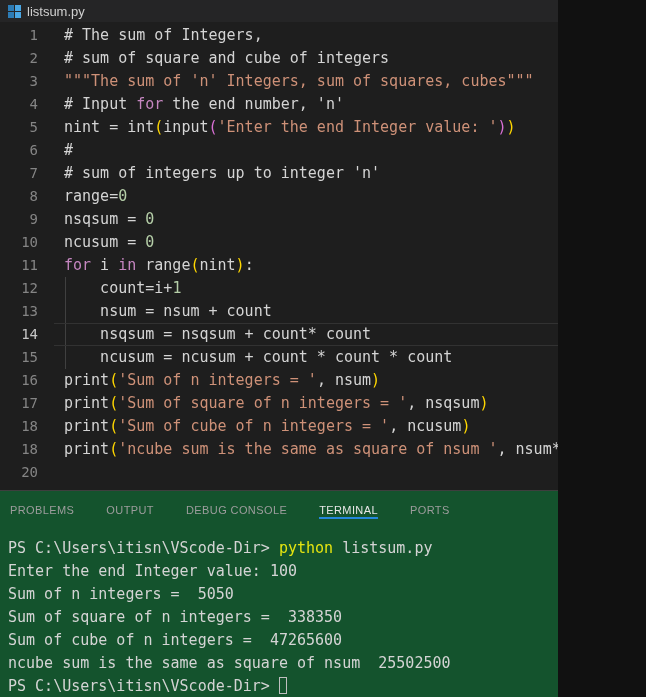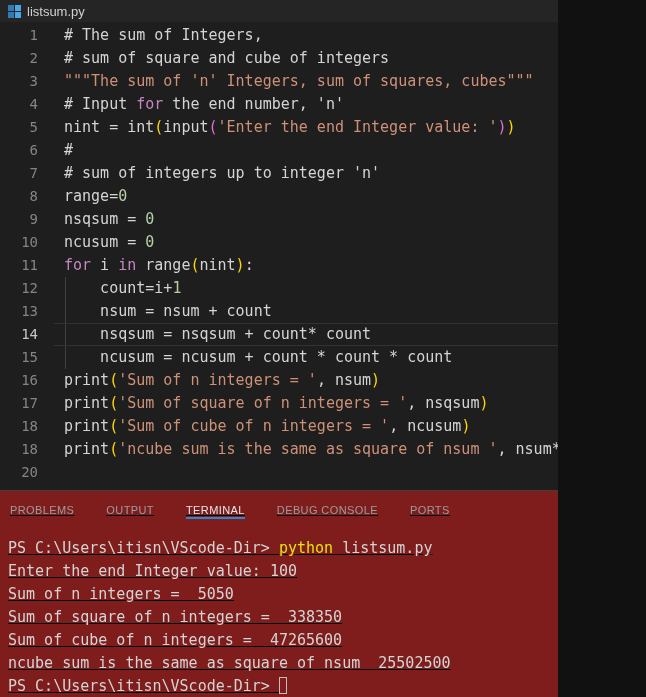--- a/index.html
+++ b/index.html
@@ -48,21 +48,21 @@
   }
   .tok-default { color:#d4d4d4; }
   .tok-keyword { color:#c586c0; }
   .tok-string  { color:#ce9178; }
   .tok-number  { color:#b5cea8; }
   .tok-paren1  { color:#ffd700; }
   .tok-paren2  { color:#da70d6; }
   
   .panel {
     position:absolute; left:0; right:0; bottom:0; top:490px;
-    background:#7f1d1d; border-top:1px solid #3e3e3e;text-decoration:underline;
+    background:#14532d; border-top:1px solid #3e3e3e;
   }
   .panel-tabs {
     height:38px; display:flex; align-items:center; gap:32px;
     padding-left:10px; font-family:"Liberation Sans", sans-serif;
   }
   .panel-tab {
     position:relative; font-size:11px; letter-spacing:.4px; color:#9d9d9d;
     height:100%; display:flex; align-items:center; cursor:pointer;
   }
   .panel-tab.active { color:#e7e7e7; }
@@ -118,22 +118,22 @@
         <div class="line"><span class="gutter">18</span><span class="code"><span class="tok-default">print</span><span class="tok-paren1">(</span><span class="tok-string">'Sum of cube of n integers = '</span><span class="tok-default">, ncusum</span><span class="tok-paren1">)</span></span></div>
         <div class="line"><span class="gutter">18</span><span class="code"><span class="tok-default">print</span><span class="tok-paren1">(</span><span class="tok-string">'ncube sum is the same as square of nsum '</span><span class="tok-default">, nsum*nsum</span><span class="tok-paren1">)</span></span></div>
         <div class="line"><span class="gutter">20</span><span class="code"></span></div>
       </div>
   </div>
 
   <div class="panel">
     <div class="panel-tabs">
         <span class="panel-tab">PROBLEMS</span>
         <span class="panel-tab">OUTPUT</span>
+        <span class="panel-tab">DEBUG CONSOLE</span>
         <span class="panel-tab active">TERMINAL</span>
-        <span class="panel-tab">DEBUG CONSOLE</span>
         <span class="panel-tab">PORTS</span>
       </div>
     <div class="terminal">
         <div class="tline"><span class="tok-default">PS C:\Users\itisn\VScode-Dir&gt; </span><span class="tok-term-yellow">python</span><span class="tok-default"> listsum.py</span></div>
         <div class="tline"><span class="tok-default">Enter the end Integer value: 100</span></div>
         <div class="tline"><span class="tok-default">Sum of n integers =  5050</span></div>
         <div class="tline"><span class="tok-default">Sum of square of n integers =  338350</span></div>
         <div class="tline"><span class="tok-default">Sum of cube of n integers =  47265600</span></div>
         <div class="tline"><span class="tok-default">ncube sum is the same as square of nsum  25502500</span></div>
         <div class="tline"><span class="tok-default">PS C:\Users\itisn\VScode-Dir&gt; </span><span class="cursor"></span></div>

